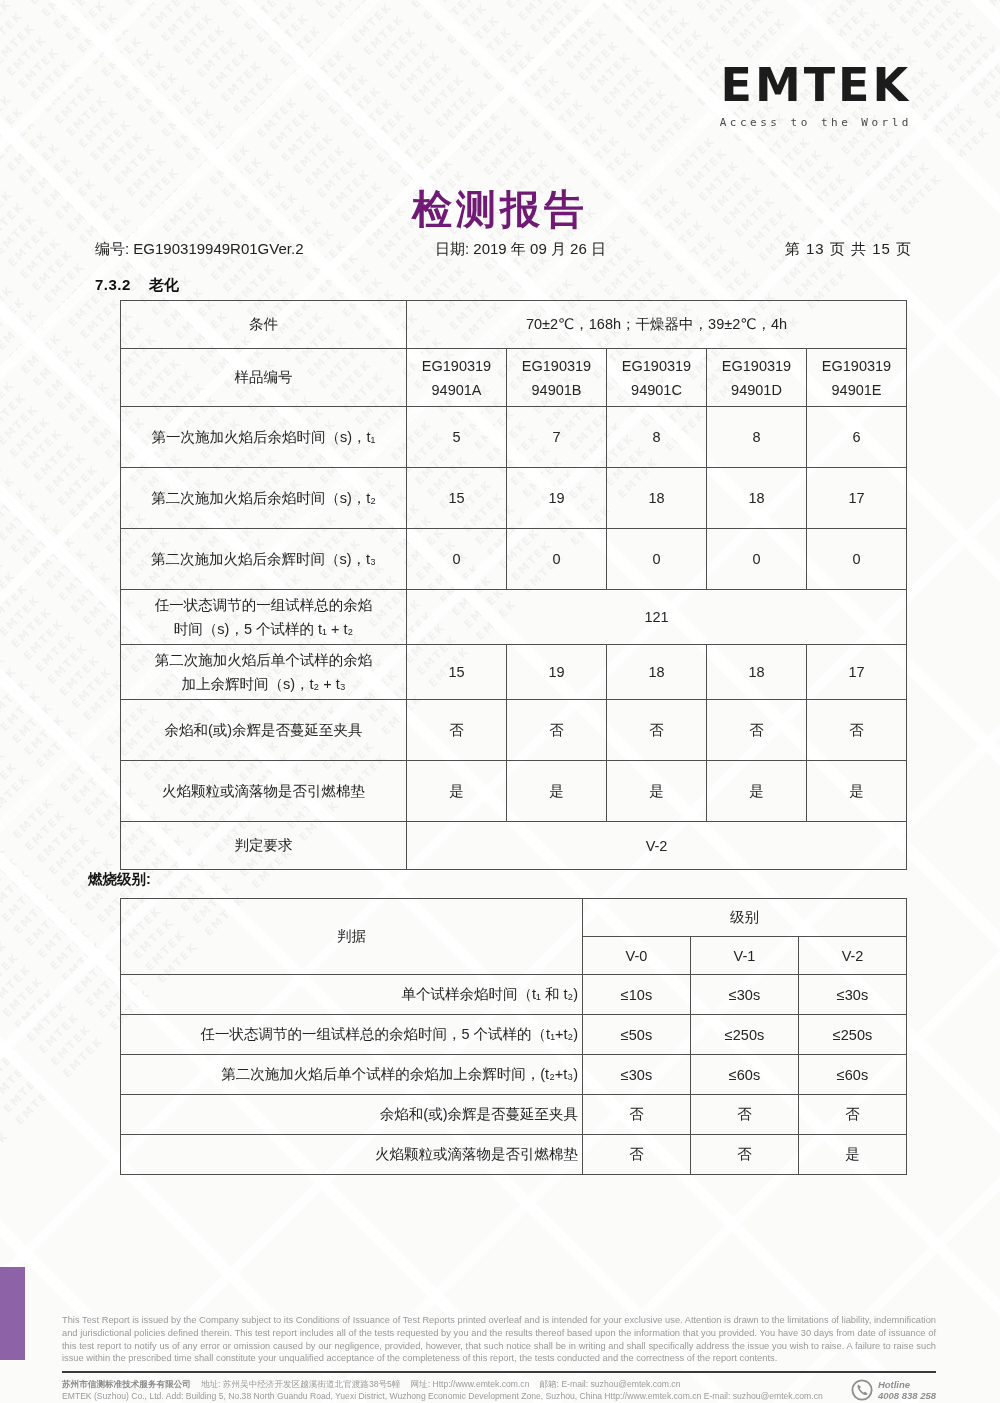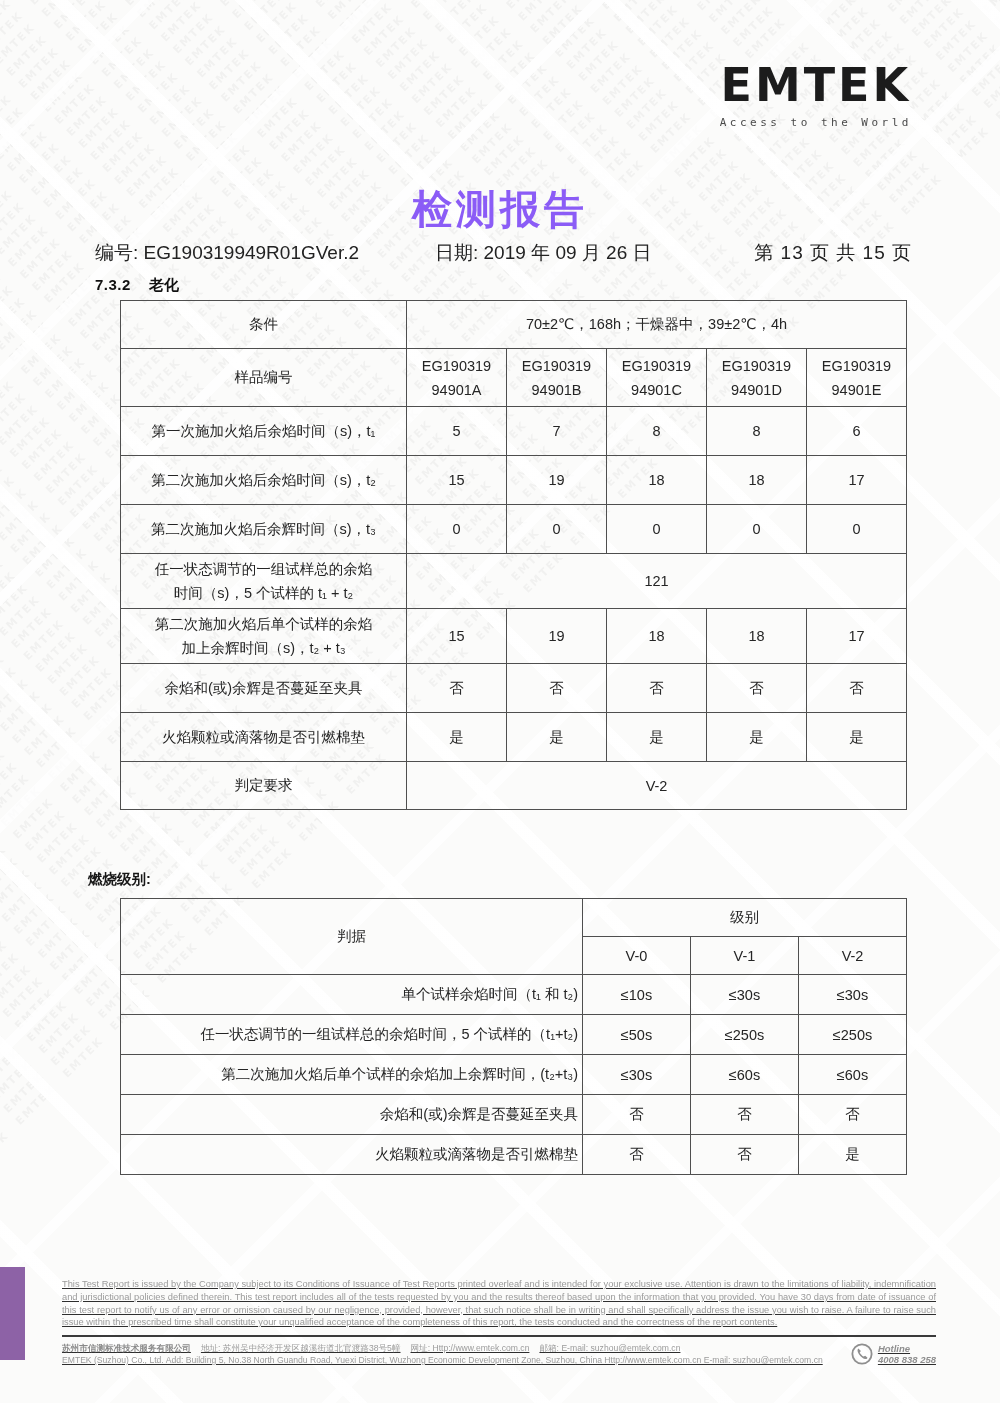--- a/index.html
+++ b/index.html
@@ -22,55 +22,55 @@
 
   
   .logo-block { position:absolute; top:62px; right:88px; text-align:center; }
   .logo-text { font-family:"DejaVu Sans",sans-serif; font-weight:800; font-size:46px;
     line-height:46px; letter-spacing:3px; color:#1c1c1c; transform:scaleY(1.02); }
   .logo-tagline { margin-top:8px; font-family:"DejaVu Sans Mono","Liberation Mono",monospace;
     font-size:11px; letter-spacing:3.5px; color:#4a4a4a; }
 
   .title { position:absolute; top:182px; left:0; width:100%; text-align:center;
     font-family:"Liberation Serif","DejaVu Serif",serif; font-weight:bold;
-    font-size:40px; letter-spacing:4px; color:#8b5cf6; }
+    font-size:40px; letter-spacing:4px; color:#701a75; }
 
   .meta-row { position:absolute; top:240px; left:95px; right:88px; display:flex;
-    font-size:19px; color:#222; }
+    font-size:15px; color:#222; }
   .meta-no { width:340px; }
   .meta-date { flex:1; padding-left:0; }
   .meta-page { text-align:right; letter-spacing:1px; }
 
   .section-heading { position:absolute; top:276px; left:95px; font-size:15px; font-weight:bold; color:#111; }
   .section-heading .sec-no { margin-right:18px; letter-spacing:0.5px; }
 
   
   table { border-collapse:collapse; table-layout:fixed; }
   td { border:1px solid #4f4f4f; text-align:center; vertical-align:middle;
        font-size:14.5px; color:#252525; padding:2px 4px; }
   .t1 { position:absolute; top:300px; left:120px; width:786px; }
   .t2 { position:absolute; top:898px; left:120px; width:786px; }
   .sub { font-size:14.5px; }
   .r-cond   td { height:48px; }
   .r-sample td { height:58px; }
-  .r-std    td { height:49px; }
+  .r-std    td { height:61px; }
   .r-two    td { height:55px; }
   .r-res    td { height:45px; }
   .cell-2l div { line-height:24px; }
 
   .t2-caption { position:absolute; top:870px; left:88px; font-size:14.5px; font-weight:bold; color:#161616; }
   .t2 td { height:40px; }
   .t2 .r-lvl td { height:38px; }
   .t2 td.lbl-left { text-align:right; padding-left:14px; }
   .t2 td.crit { font-size:14.5px; }
 
   
   .purple-bar { position:absolute; left:0; top:1267px; width:25px; height:93px;
     background:#8d62a6; }
-  .footer { position:absolute; left:62px; top:1278px; width:874px;text-decoration:underline; }
+  .footer { position:absolute; left:62px; top:1314px; width:874px; }
   .disclaimer { font-size:9.3px; line-height:12.8px; text-align:justify; color:#9a9a9a; }
   .footer-rule { margin-top:6px; border-top:2px solid #3a3a3a; }
   .footer-info { margin-top:5px; display:flex; align-items:flex-start; }
   .info-lines { flex:1; font-size:8.6px; line-height:12px; color:#9b9b9b; }
   .cn-line span { margin-right:10px; }
   .co-cn { font-weight:bold; color:#8a8a8a; }
   .hotline { display:flex; align-items:center; margin-left:10px; margin-top:1px; }
   .hotline-icon { width:22px; height:22px; margin-right:5px; flex:0 0 auto; }
   .hotline-text { font-size:9.5px; line-height:11px; font-style:italic; font-weight:bold; color:#8f8f8f; }
 </style>

